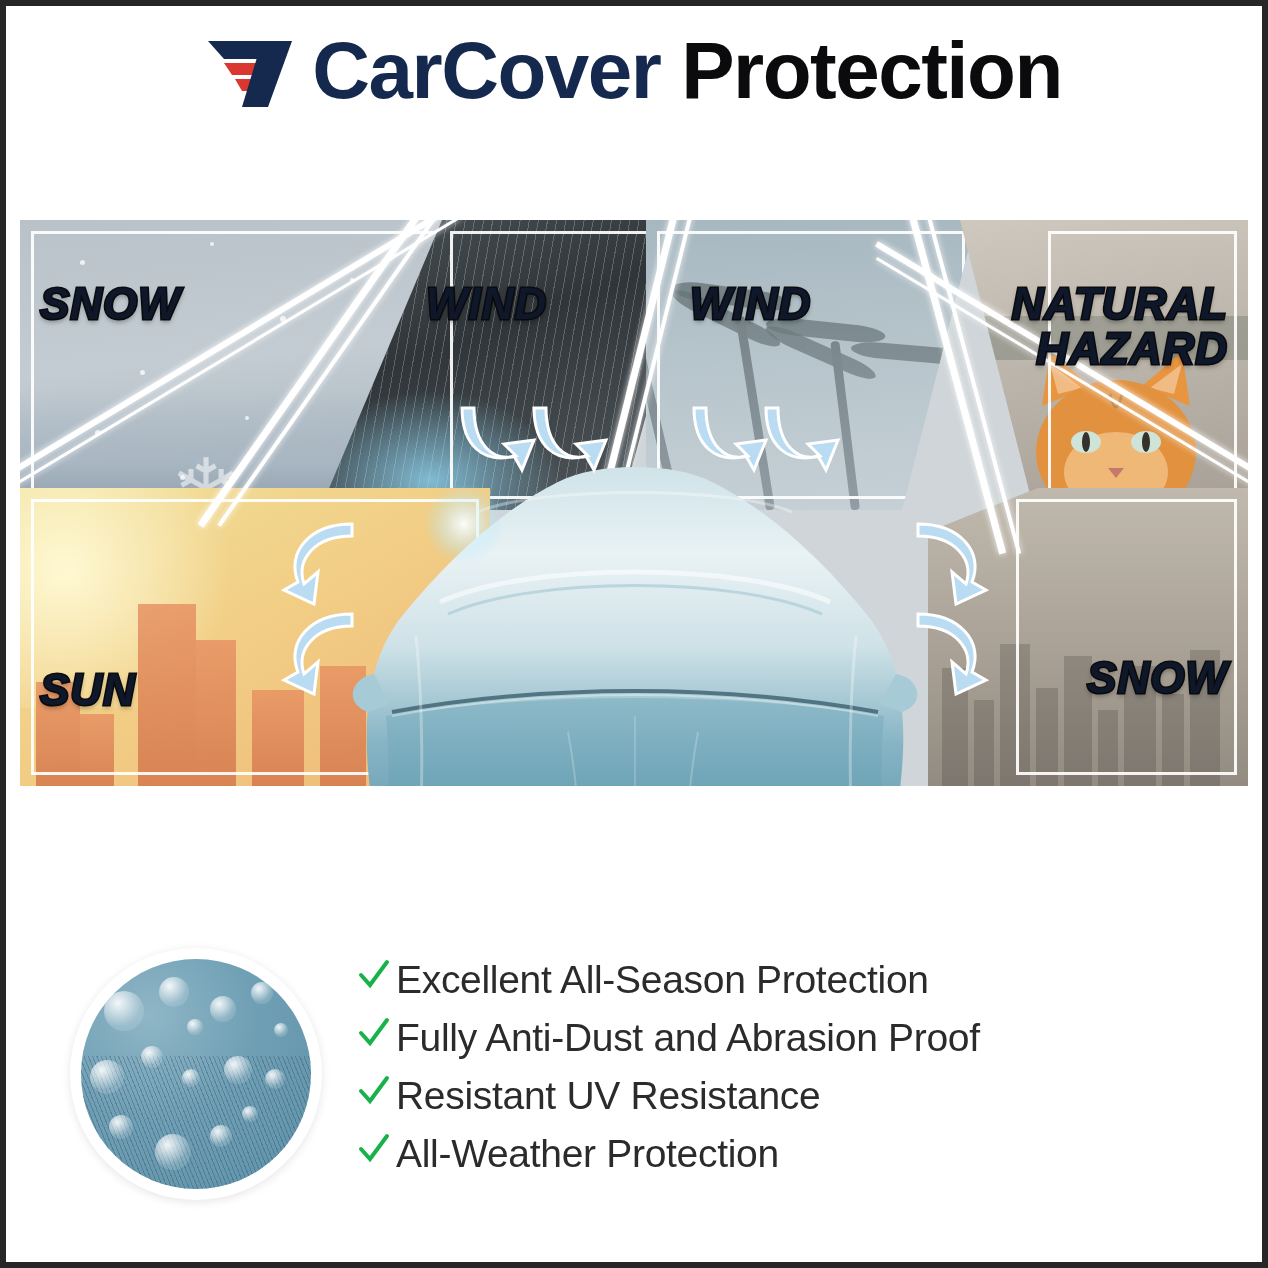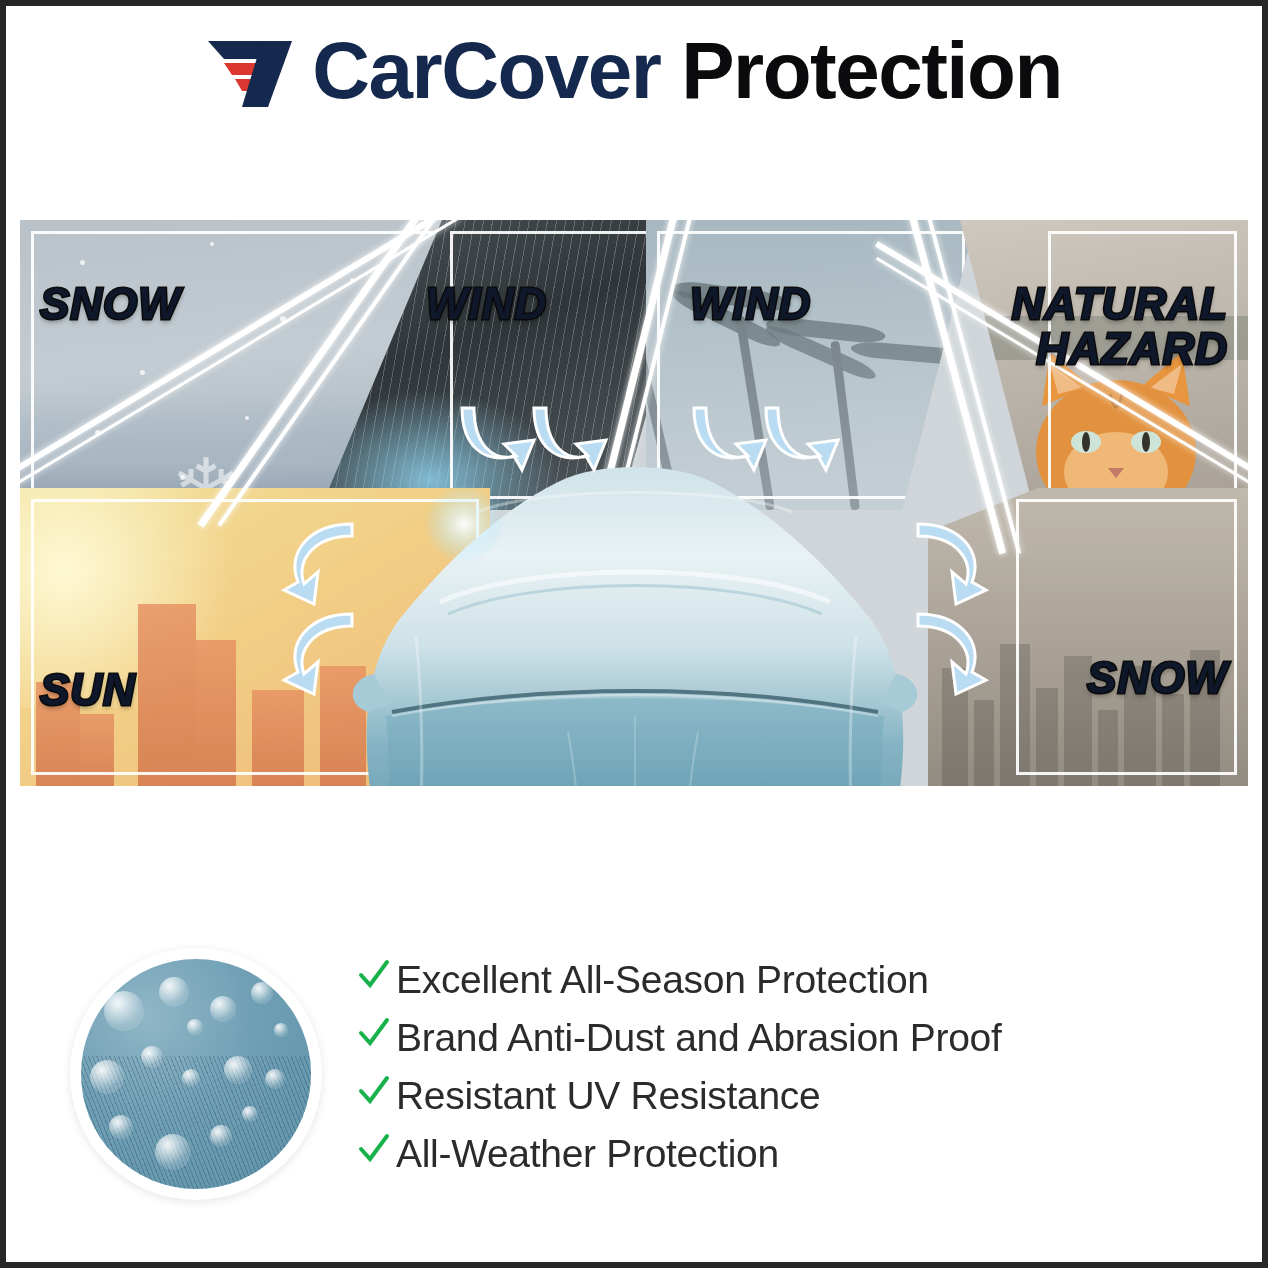--- a/index.html
+++ b/index.html
@@ -343,21 +343,21 @@
             </svg>
         </span>
         <span class="feature-text">Excellent All-Season Protection</span>
       </div>
       <div class="feature">
         <span class="check">
           <svg width="34" height="34" viewBox="0 0 34 34">
               <path d="M4 17 L13 27 L30 4" stroke="#18b24a" stroke-width="4" fill="none" stroke-linecap="round"></path>
             </svg>
         </span>
-        <span class="feature-text">Brand Anti-Dust and Abrasion Proof</span>
+        <span class="feature-text">Fully Anti-Dust and Abrasion Proof</span>
       </div>
       <div class="feature">
         <span class="check">
           <svg width="34" height="34" viewBox="0 0 34 34">
               <path d="M4 17 L13 27 L30 4" stroke="#18b24a" stroke-width="4" fill="none" stroke-linecap="round"></path>
             </svg>
         </span>
         <span class="feature-text">Resistant UV Resistance</span>
       </div>
       <div class="feature">

